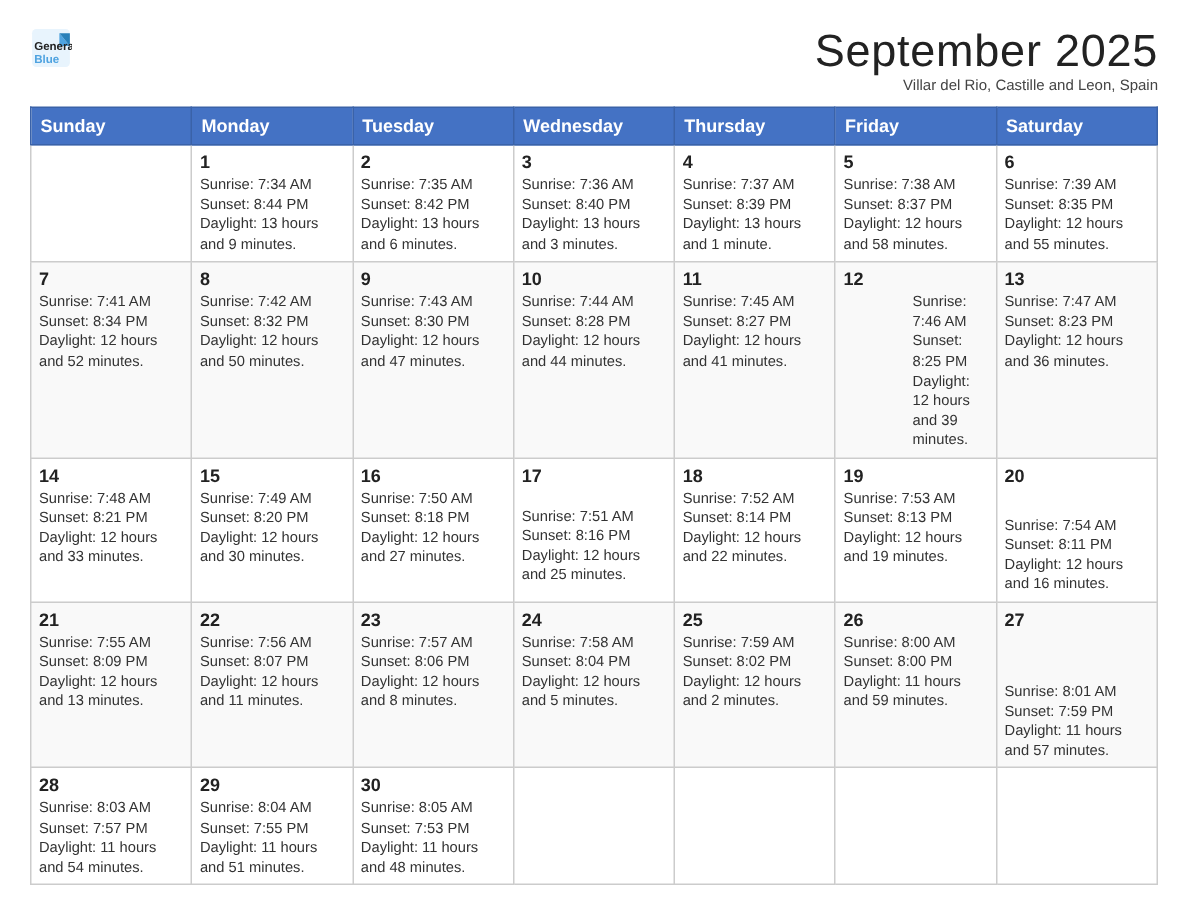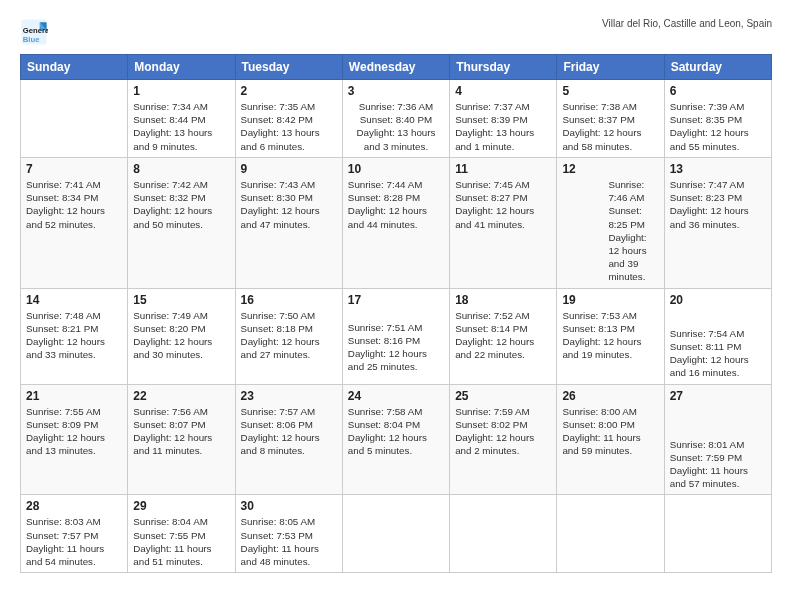--- a/index.html
+++ b/index.html
@@ -96,20 +96,21 @@
     <div class="logo">
       <svg class="logo-icon" viewBox="0 0 40 40">
         <rect x="2" y="2" width="36" height="36" rx="4" fill="#e8f4fd"></rect>
         <polygon points="28,6 38,18 28,18" fill="#4fa3e0"></polygon>
         <polygon points="28,6 38,18 38,6" fill="#2980b9"></polygon>
         <text x="4" y="22" font-size="11" font-weight="bold" fill="#222" font-family="Arial">General</text>
         <text x="4" y="34" font-size="11" font-weight="bold" fill="#4fa3e0" font-family="Arial">Blue</text>
       </svg>
     </div>
     <div class="title-block">
+      <h1>September 2025</h1>
       <h2>Villar del Rio, Castille and Leon, Spain</h2>
     </div>
   </div>
 
   <table>
     <thead>
       <tr>
         <th>Sunday</th>
         <th>Monday</th>
         <th>Tuesday</th>
@@ -131,21 +132,21 @@
           </td>
           <td>
             <span class="day-num">2</span>
             <div class="day-info" style="white-space: pre-line;">Sunrise: 7:35 AM
 Sunset: 8:42 PM
 Daylight: 13 hours
 and 6 minutes.</div>
           </td>
           <td>
             <span class="day-num">3</span>
-            <div class="day-info" style="white-space: pre-line; text-align: center;">Sunrise: 7:36 AM
+            <div class="day-info" style="white-space: pre-line;">Sunrise: 7:36 AM
 Sunset: 8:40 PM
 Daylight: 13 hours
 and 3 minutes.</div>
           </td>
           <td>
             <span class="day-num">4</span>
             <div class="day-info" style="white-space: pre-line;">Sunrise: 7:37 AM
 Sunset: 8:39 PM
 Daylight: 13 hours
 and 1 minute.</div>

